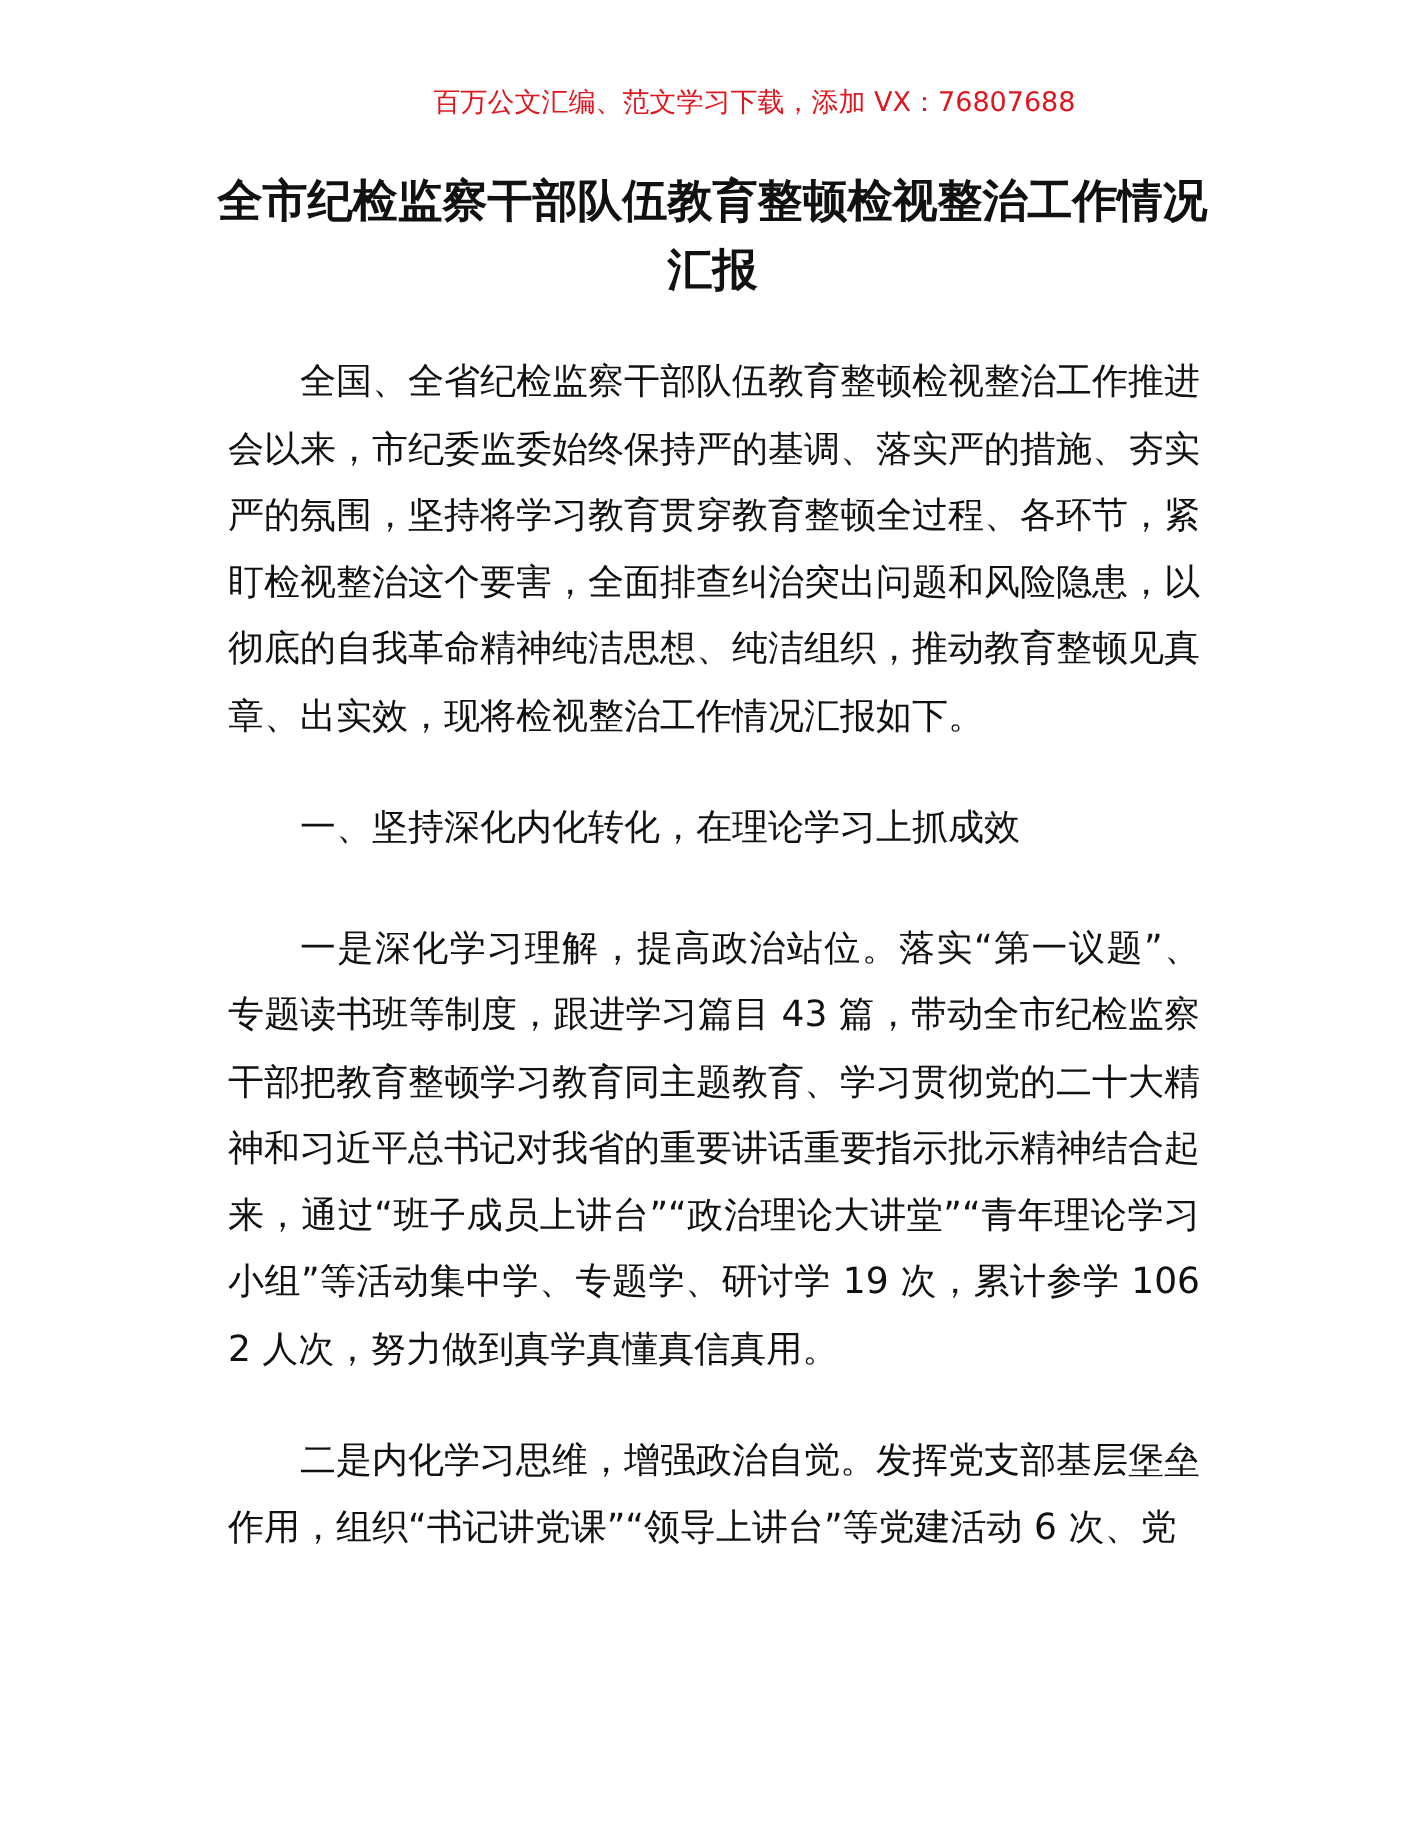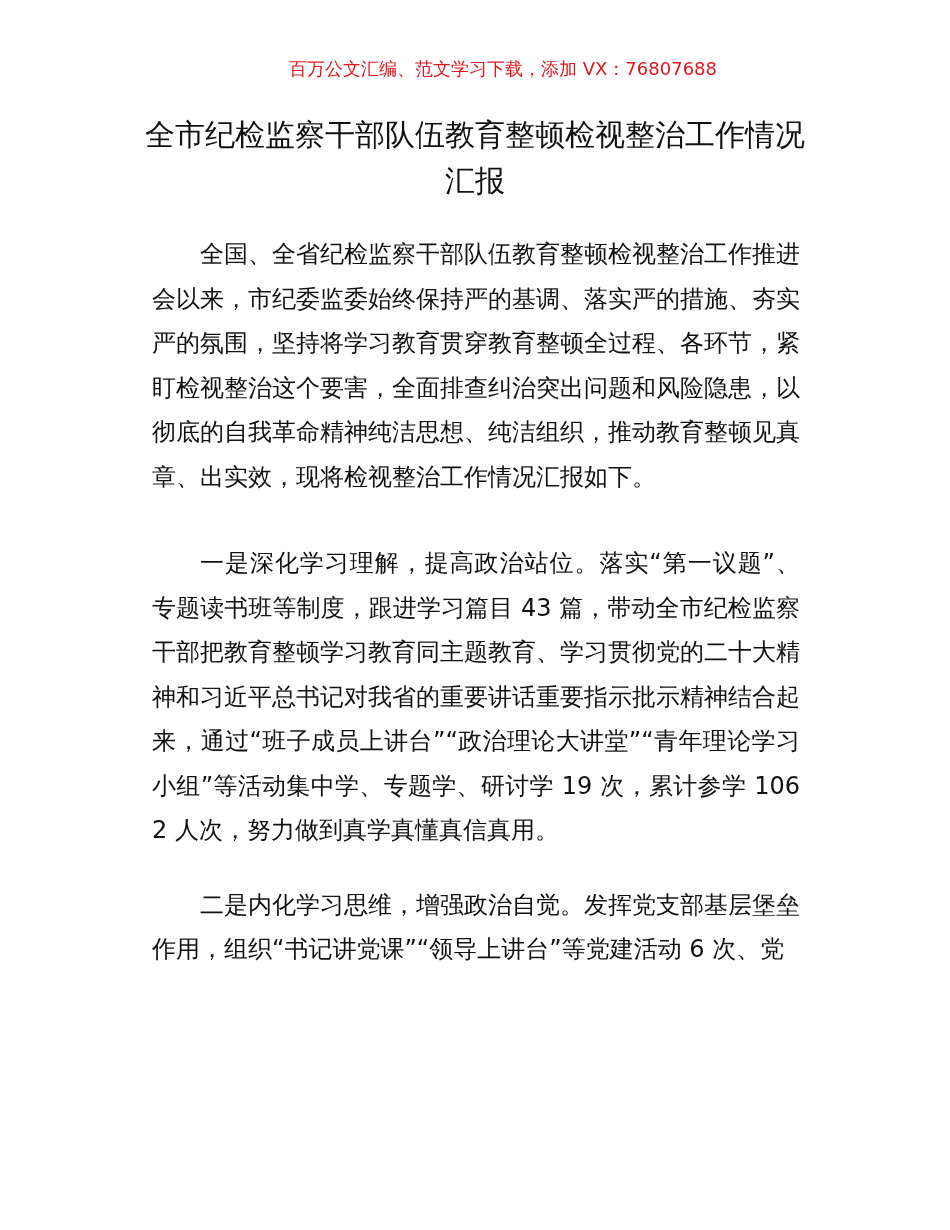--- a/index.html
+++ b/index.html
@@ -29,20 +29,21 @@
     }
     .doc-title {
       position: absolute;
       top: 112px;
       left: 140px;
       width: 670px;
       text-align: center;
       font-size: 30px;
       line-height: 46px;
       color: #111111;
+      font-weight: bold;
     }
     .doc-body {
       position: absolute;
       top: 214px;
       left: 140px;
       width: 672px;
       font-size: 24px;
       line-height: 44.5px;
       color: #111111;
     }
@@ -64,18 +65,19 @@
 <body>
 
 <div class="header-banner">百万公文汇编、范文学习下载，添加 VX：76807688</div>
 
 <div class="doc-title">全市纪检监察干部队伍教育整顿检视整治工作情况汇报</div>
 
 <div class="doc-body">
   <div class="gap"></div>
   <p class="para">全国、全省纪检监察干部队伍教育整顿检视整治工作推进会以来，市纪委监委始终保持严的基调、落实严的措施、夯实严的氛围，坚持将学习教育贯穿教育整顿全过程、各环节，紧盯检视整治这个要害，全面排查纠治突出问题和风险隐患，以彻底的自我革命精神纯洁思想、纯洁组织，推动教育整顿见真章、出实效，现将检视整治工作情况汇报如下。</p>
   <div class="gap"></div>
+  <p class="para">一、坚持深化内化转化，在理论学习上抓成效</p>
   <div class="gap"></div>
   <div class="gap"></div>
   <p class="para">一是深化学习理解，提高政治站位。落实“第一议题”、专题读书班等制度，跟进学习篇目 43 篇，带动全市纪检监察干部把教育整顿学习教育同主题教育、学习贯彻党的二十大精神和习近平总书记对我省的重要讲话重要指示批示精神结合起来，通过“班子成员上讲台”“政治理论大讲堂”“青年理论学习小组”等活动集中学、专题学、研讨学 19 次，累计参学 1062 人次，努力做到真学真懂真信真用。</p>
   <div class="gap"></div>
   <p class="para">二是内化学习思维，增强政治自觉。发挥党支部基层堡垒作用，组织“书记讲党课”“领导上讲台”等党建活动 6 次、党</p>
 </div>
 
 </body></html>

